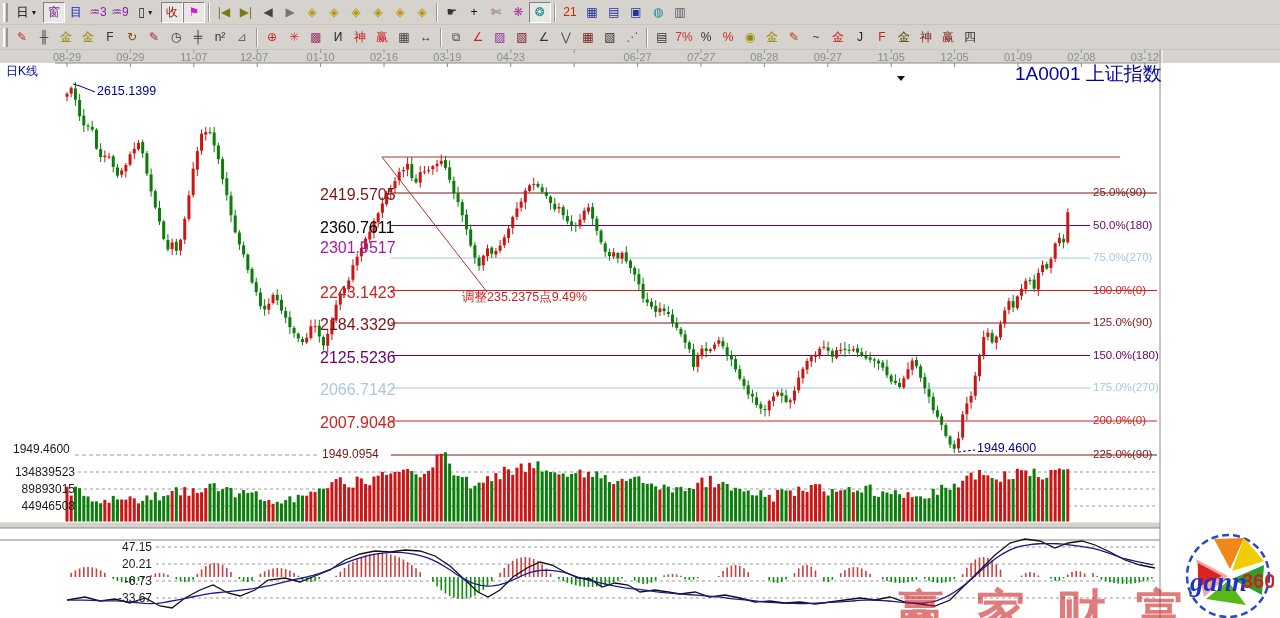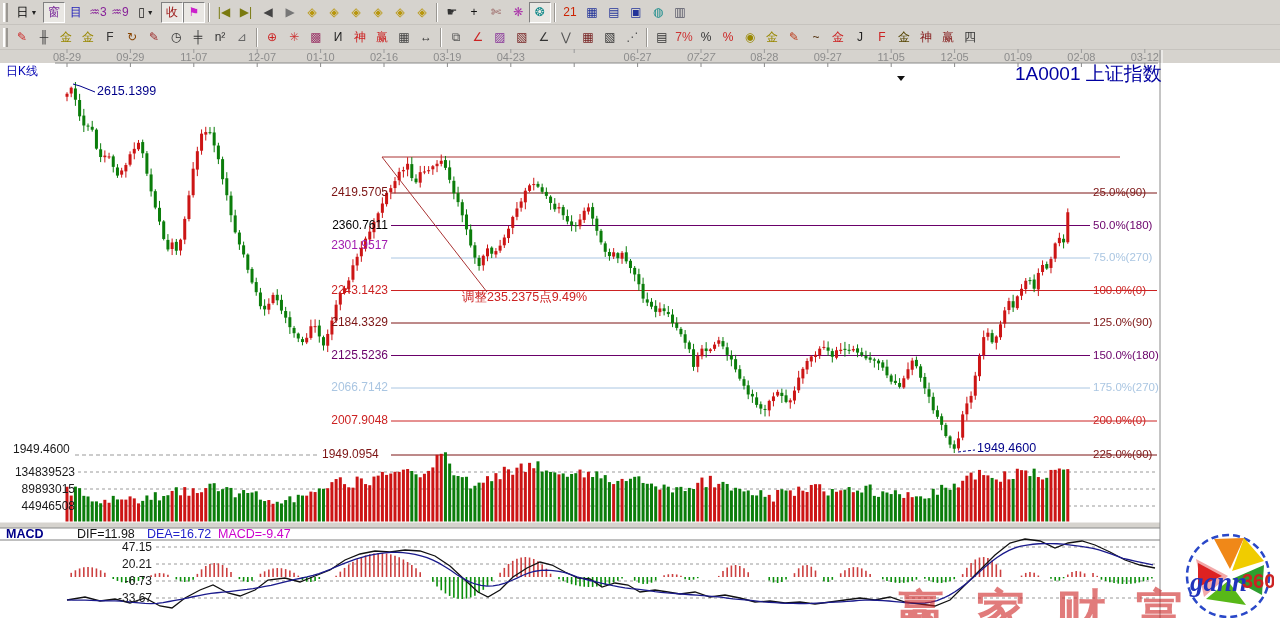--- a/index.html
+++ b/index.html
@@ -28,21 +28,21 @@
   
   #chartbg{position:absolute;top:63px;left:0;width:1280px;height:555px;background:#ffffff;}
   #csvg{position:absolute;top:0;left:0;width:1280px;height:618px;pointer-events:none;}
   .lbl{position:absolute;white-space:nowrap;line-height:1.1;}
   #kline-label{top:65px;left:6px;font-size:12px;color:#0000b2;}
   #symbol-label{top:64px;left:1015px;width:140px;text-align:right;font-size:19px;color:#0000a0;}
   #high-label{top:85px;left:97px;font-size:12.5px;color:#000089;}
   #low-label{top:442px;left:977px;font-size:12.5px;color:#000089;}
   #retrace-label{top:291px;left:462px;font-size:12.5px;color:#cc2222;}
   #axis-price{top:443px;left:13px;font-size:12px;color:#1a1a1a;}
-  .gann-price-label{position:absolute;width:68px;text-align:right;font-size:12px;}
+  .gann-price-label{position:absolute;width:68px;text-align:center;font-size:16px;}
   .gann-pct-label{position:absolute;left:1093px;font-size:11.5px;}
   .vol-axis-label{position:absolute;width:62px;text-align:right;left:13px;font-size:12px;color:#1a1a1a;}
   .macd-axis-label{position:absolute;width:48px;text-align:right;left:104px;font-size:12px;color:#1a1a1a;}
   #macdhdr{position:absolute;top:527px;left:0;width:700px;height:13px;font-size:12.5px;}
   #macdhdr span{position:absolute;top:0;}
   #macd-title{left:6px;color:#000089;font-weight:bold;}
   #dif-label{left:77px;color:#111111;}
   #dea-label{left:147px;color:#2222cc;}
   #macd-label{left:218px;color:#cc00cc;}
   #watermark{position:absolute;top:580px;left:896px;font-size:50px;font-weight:bold;
@@ -282,21 +282,21 @@
       </div>
       <div class="tbbtn">
         <span class="g" style="color: rgb(51, 51, 51);">四</span>
       </div>
     </div>
 
   <div id="datestrip">
       <div class="datelabel" style="left: 67px;">08-29</div>
       <div class="datelabel" style="left: 130.4px;">09-29</div>
       <div class="datelabel" style="left: 193.8px;">11-07</div>
-      <div class="datelabel" style="left: 262px;">12-07</div>
+      <div class="datelabel" style="left: 254px;">12-07</div>
       <div class="datelabel" style="left: 320.6px;">01-10</div>
       <div class="datelabel" style="left: 384px;">02-16</div>
       <div class="datelabel" style="left: 447.4px;">03-19</div>
       <div class="datelabel" style="left: 510.8px;">04-23</div>
       <div class="datelabel" style="left: 574.2px; margin-top: 44px;">05-25</div>
       <div class="datelabel" style="left: 637.6px;">06-27</div>
       <div class="datelabel" style="left: 701px; font-style: italic;">07-27</div>
       <div class="datelabel" style="left: 764.4px;">08-28</div>
       <div class="datelabel" style="left: 827.8px;">09-27</div>
       <div class="datelabel" style="left: 891.2px;">11-05</div>
@@ -1316,26 +1316,20 @@
       <line x1="1162" y1="50" x2="1162" y2="618" stroke="#ffffff" stroke-width="1"></line>
     </svg>
 
   <div class="lbl" id="kline-label">日K线</div>
   <div class="lbl" id="symbol-label">1A0001  上证指数</div>
   <div class="lbl" id="high-label">2615.1399</div>
   <div class="lbl" id="low-label">1949.4600</div>
   <div class="lbl" id="retrace-label">调整235.2375点9.49%</div>
   <div class="lbl" id="axis-price">1949.4600</div>
 
-  <div id="macdhdr">
-    <span id="macd-title">MACD</span>
-    <span id="dif-label">DIF=11.98</span>
-    <span id="dea-label">DEA=16.72</span>
-    <span id="macd-label">MACD=-9.47</span>
-  </div>
 
   <div id="watermark">赢家财富网</div>
 
   <div id="logo">
     <svg width="92" height="86" viewBox="0 0 92 86">
       <circle cx="46" cy="43" r="41" fill="#ffffff" stroke="#2a48c8" stroke-width="2.5" stroke-dasharray="7 4"></circle>
       <polygon points="14,26 46,43 22,64" fill="#f2a8a8"></polygon>
       <polygon points="16,30 40,43 16,54" fill="#dd2222"></polygon>
       <polygon points="32,6 62,5 48,36" fill="#f08818"></polygon>
       <polygon points="62,5 82,28 50,38" fill="#f0cc00"></polygon>

